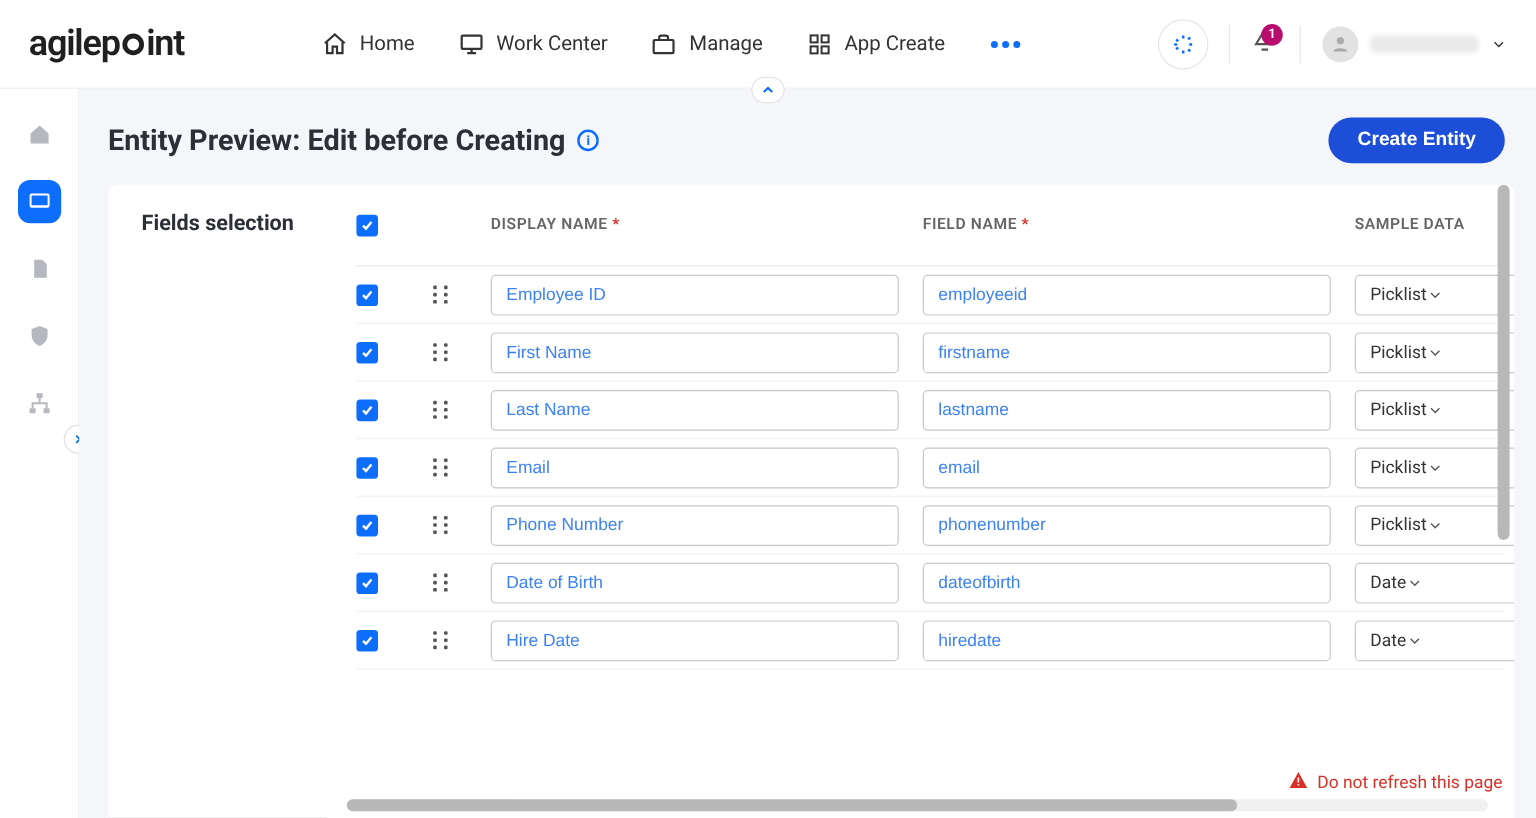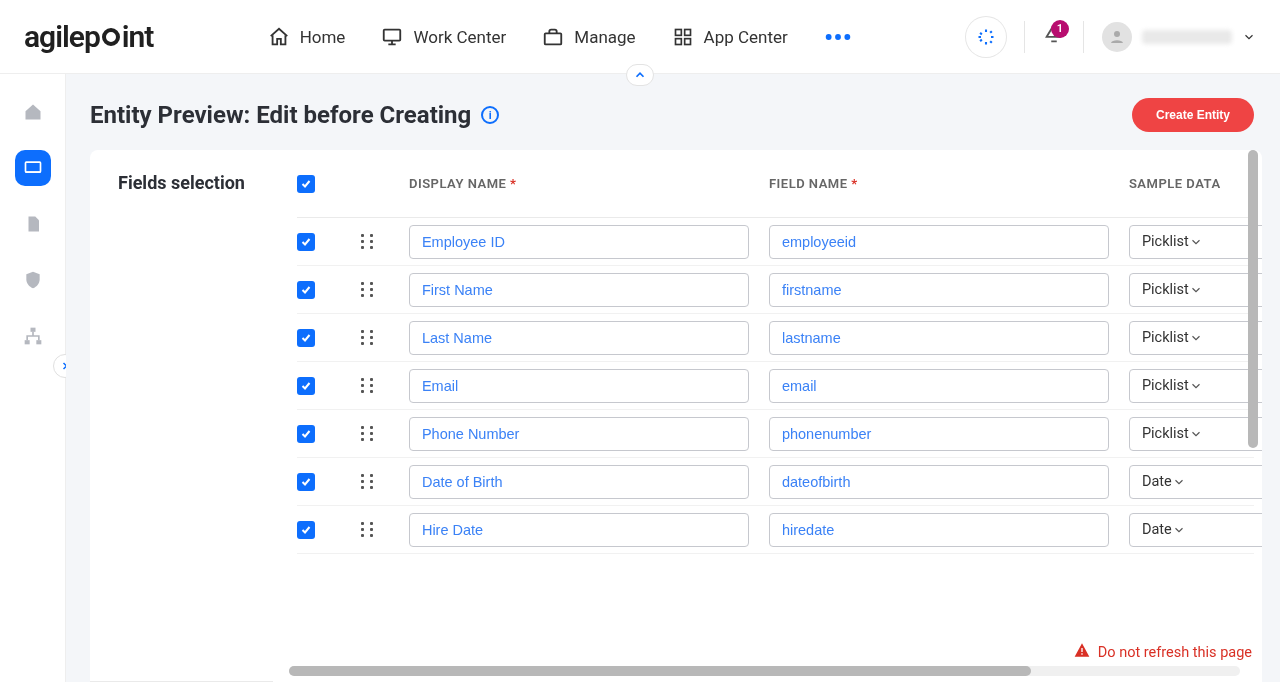--- a/index.html
+++ b/index.html
@@ -39,21 +39,21 @@
   .sidebar { width:66px; border-right:1px solid #eee; padding-top:20px; display:flex; flex-direction:column; align-items:center; gap:20px; position:relative; }
   .side-item { width:36px;height:36px;border-radius:10px;display:flex;align-items:center;justify-content:center;color:#b5b8bf;cursor:pointer; }
   .side-item.active { background:#0d6efd;color:#fff; }
   .side-expand { position:absolute; right:-12px; top:280px; width:24px;height:24px;border-radius:50%;background:#fff;border:1px solid #e0e0e0;display:flex;align-items:center;justify-content:center;cursor:pointer;color:#0d6efd; }
 
   
   .main { flex:1; background:#f4f6f9; padding:24px 18px 0 24px; overflow:hidden; position:relative; display:flex; flex-direction:column; }
   .page-header { display:flex; align-items:center; justify-content:space-between; margin-bottom:18px; padding-right:8px;}
   .page-title { font-size:24px; font-weight:700; color:#2c2f36; display:flex; align-items:center; gap:10px; }
   .info-icon { width:18px;height:18px;border-radius:50%;border:2px solid #0d6efd;color:#0d6efd;font-size:11px;font-weight:700;display:inline-flex;align-items:center;justify-content:center; }
-  .create-btn { background:#ef4444;color:#fff;border:none;border-radius:22px;padding:10px 24px;font-size:12px;font-weight:600;cursor:pointer; }
+  .create-btn { background:#1d4ed8;color:#fff;border:none;border-radius:22px;padding:10px 24px;font-size:16px;font-weight:600;cursor:pointer; }
 
   .panel { background:#fff;border-radius:8px 8px 0 0;flex:1;display:flex;flex-direction:row;overflow:hidden;position:relative; }
   .panel-title { font-size:18px; font-weight:700; color:#2c2f36; padding:22px 28px 14px; border-bottom:1px solid #eaeaea; }
 
   .grid-wrap { flex:1; overflow:hidden; position:relative; padding:0 8px 0 24px; }
   .grid-head, .grid-row { display:grid; grid-template-columns:44px 28px 340px 340px 340px 120px; align-items:center; column-gap:20px; }
   .grid-head { height:68px; border-bottom:1px solid #eaeaea; font-size:13px; letter-spacing:.5px; color:#666; font-weight:600; }
   .req::after { content:" *"; color:#d93025; font-weight:700; }
   .grid-row { height:48px; border-bottom:1px solid #f1f1f1; }
 
@@ -112,21 +112,21 @@
     </div>
     <div class="nav-item">
       <span class="nav-icon">
         <svg width="20" height="20" viewBox="0 0 24 24" fill="none" stroke="currentColor" stroke-width="2">
             <rect x="3" y="3" width="7" height="7"></rect>
             <rect x="14" y="3" width="7" height="7"></rect>
             <rect x="3" y="14" width="7" height="7"></rect>
             <rect x="14" y="14" width="7" height="7"></rect>
           </svg>
       </span>
-      <span>App Center</span>
+      <span>App Create</span>
     </div>
     <div class="nav-item nav-more" style="gap:0">
       <svg width="28" height="20" viewBox="0 0 24 8" fill="#0d6efd">
           <circle cx="4" cy="4" r="2.5"></circle>
           <circle cx="12" cy="4" r="2.5"></circle>
           <circle cx="20" cy="4" r="2.5"></circle>
         </svg>
     </div>
   </div>
 

